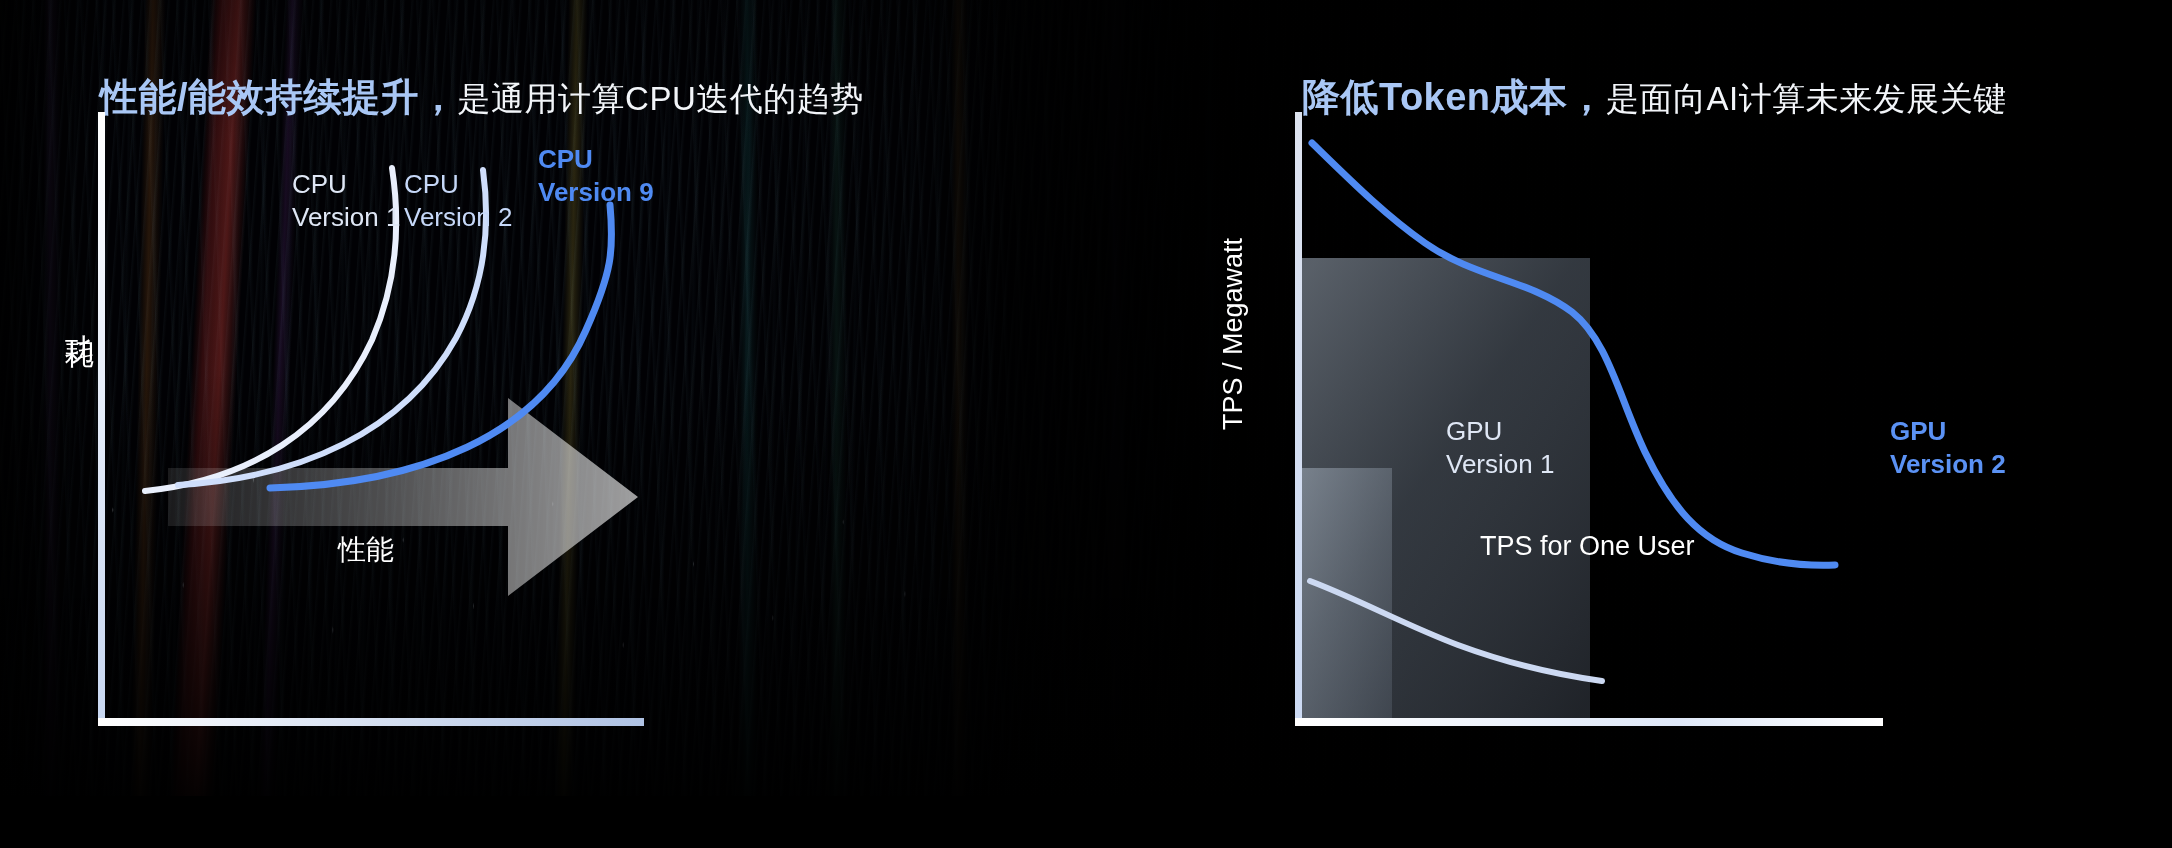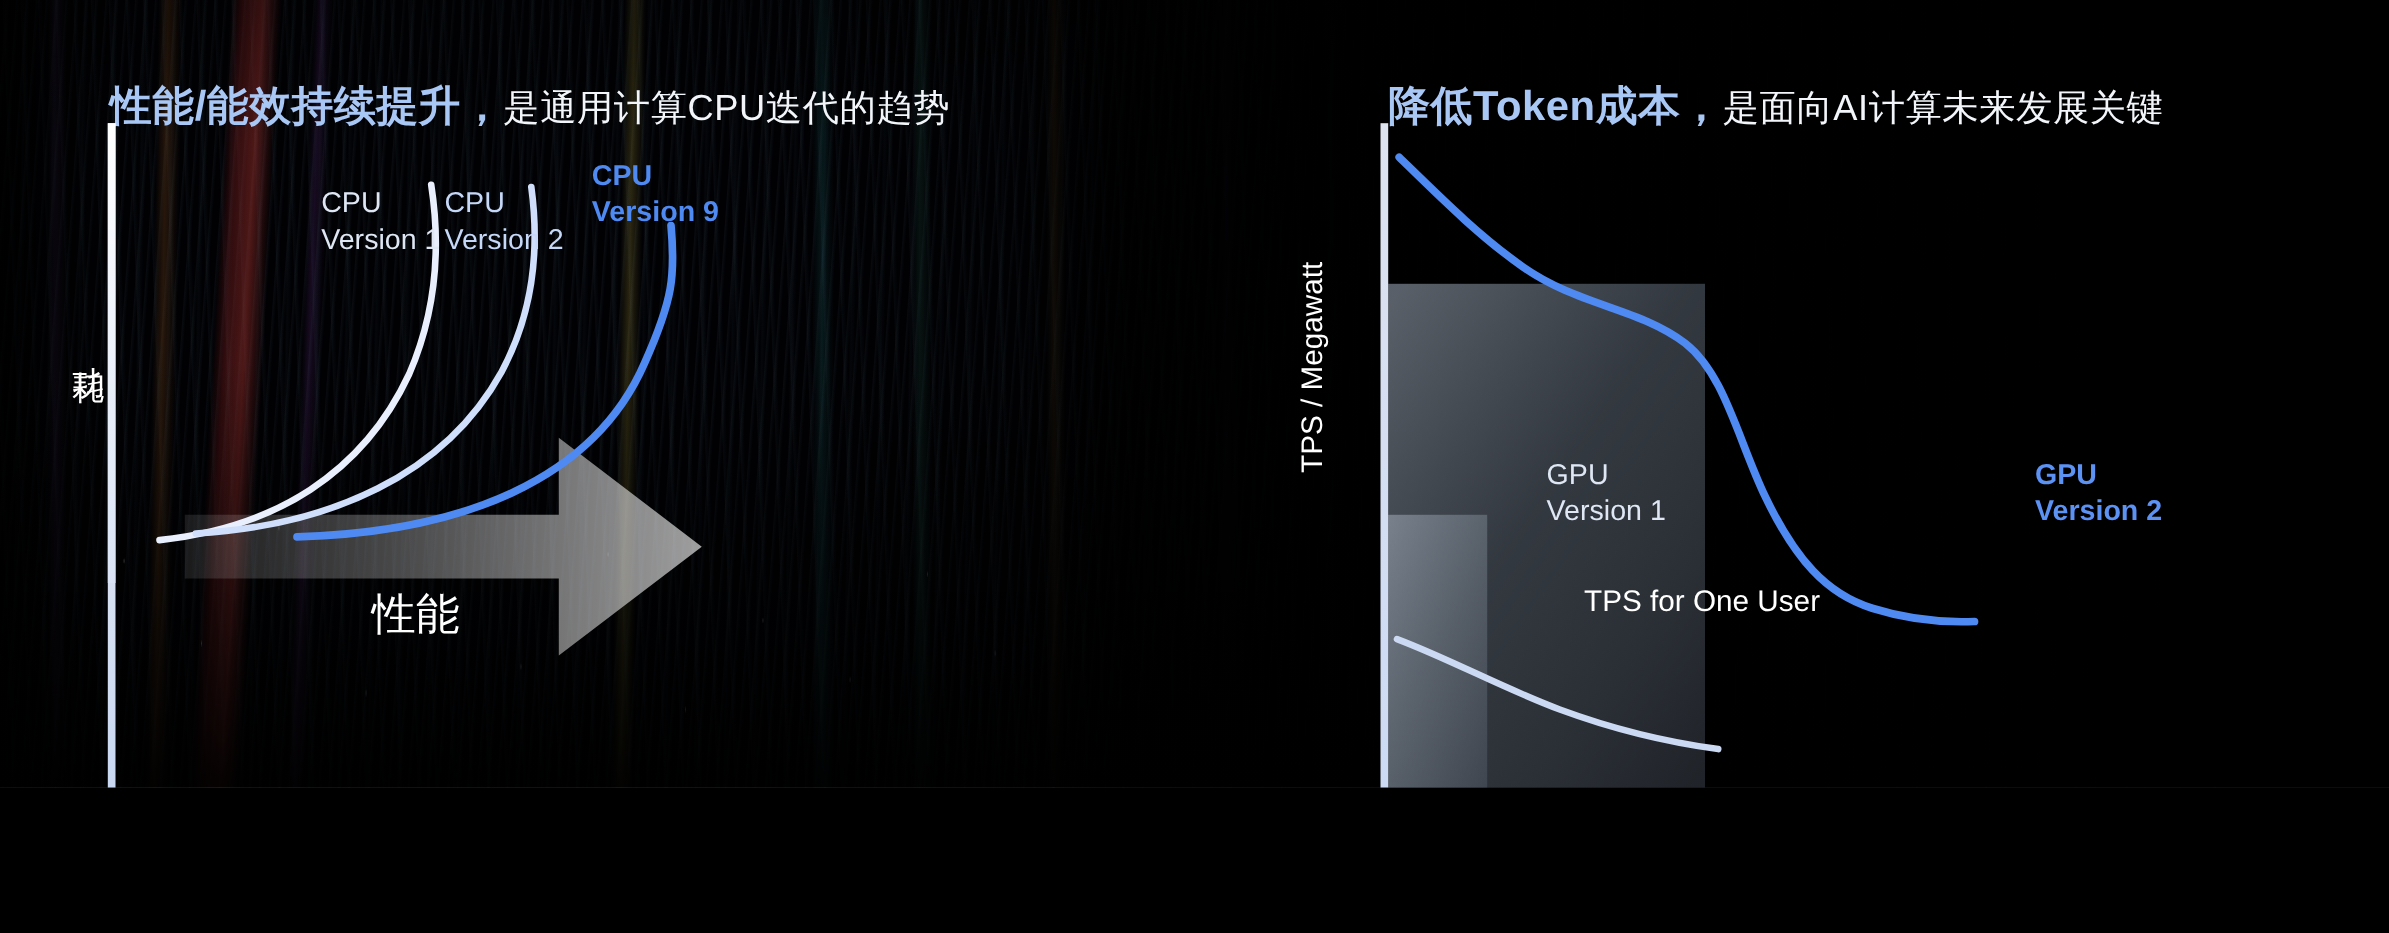--- a/index.html
+++ b/index.html
@@ -1,17 +1,17 @@
 <!DOCTYPE html>
 <html><head>
 <meta charset="utf-8">
 <style>
   html,body{margin:0;padding:0;background:#000;}
   body{width:2172px;height:848px;overflow:hidden;font-family:"Liberation Sans","DejaVu Sans",sans-serif;}
-  #stage{position:relative;width:2172px;height:716px;background:#4c1d95;overflow:hidden;}
+  #stage{position:relative;width:2172px;height:796px;background:#0f172a;overflow:hidden;}
 
   
   .bg{position:absolute;inset:0;background:#010104;}
   .bg-streaks{position:absolute;inset:0;
     background:
       repeating-linear-gradient(94deg, rgba(140,190,210,0.00) 0px, rgba(140,190,210,0.00) 5px, rgba(150,200,220,0.055) 6px, rgba(150,200,220,0.00) 9px),
       repeating-linear-gradient(88deg, rgba(120,170,200,0.00) 0px, rgba(120,170,200,0.00) 11px, rgba(130,185,210,0.05) 12px, rgba(130,185,210,0.00) 16px),
       repeating-linear-gradient(91deg, rgba(100,150,180,0.00) 0px, rgba(100,150,180,0.00) 21px, rgba(110,165,190,0.045) 23px, rgba(110,165,190,0.00) 27px);
     opacity:.95;}
   .bg-color{position:absolute;inset:0;
@@ -48,32 +48,32 @@
   
   .title{position:absolute;white-space:nowrap;font-size:38px;line-height:1;}
   .title .accent{color:#a9c7f5;font-weight:bold;letter-spacing:.5px;}
   .title .rest{color:#f2f5f9;font-weight:normal;font-size:33px;letter-spacing:.5px;}
   #title-left{left:100px;top:78px;}
   #title-right{left:1302px;top:78px;}
 
   
   .panel{position:absolute;top:0;height:848px;}
   #panel-left{left:0;width:1290px;}
-  #panel-right{left:1250px;width:882px;}
+  #panel-right{left:1290px;width:882px;}
 
   svg.chart{position:absolute;left:0;top:0;overflow:visible;}
 
   
   .clabel{position:absolute;white-space:nowrap;line-height:1.28;font-size:26px;}
   .clabel.plain{color:#dfe7f5;font-weight:normal;}
   .clabel.plain2{color:#c6d8f8;font-weight:normal;}
   .clabel.bold{color:#4f8af2;font-weight:bold;}
   .clabel.bold2{color:#5b92f4;font-weight:bold;}
   .axis-text{position:absolute;white-space:nowrap;color:#ffffff;font-size:27px;}
-  .axis-text.cn{font-size:40px;}
+  .axis-text.cn{font-size:28px;}
   .vlabel{transform-origin:0 0;}
   .vcn{position:absolute;color:#ffffff;font-size:30px;line-height:1.05;text-align:center;}
 </style>
 </head>
 <body>
 
 <div id="stage">
 
   <div class="bg">
     <div class="bg-streaks"></div>

